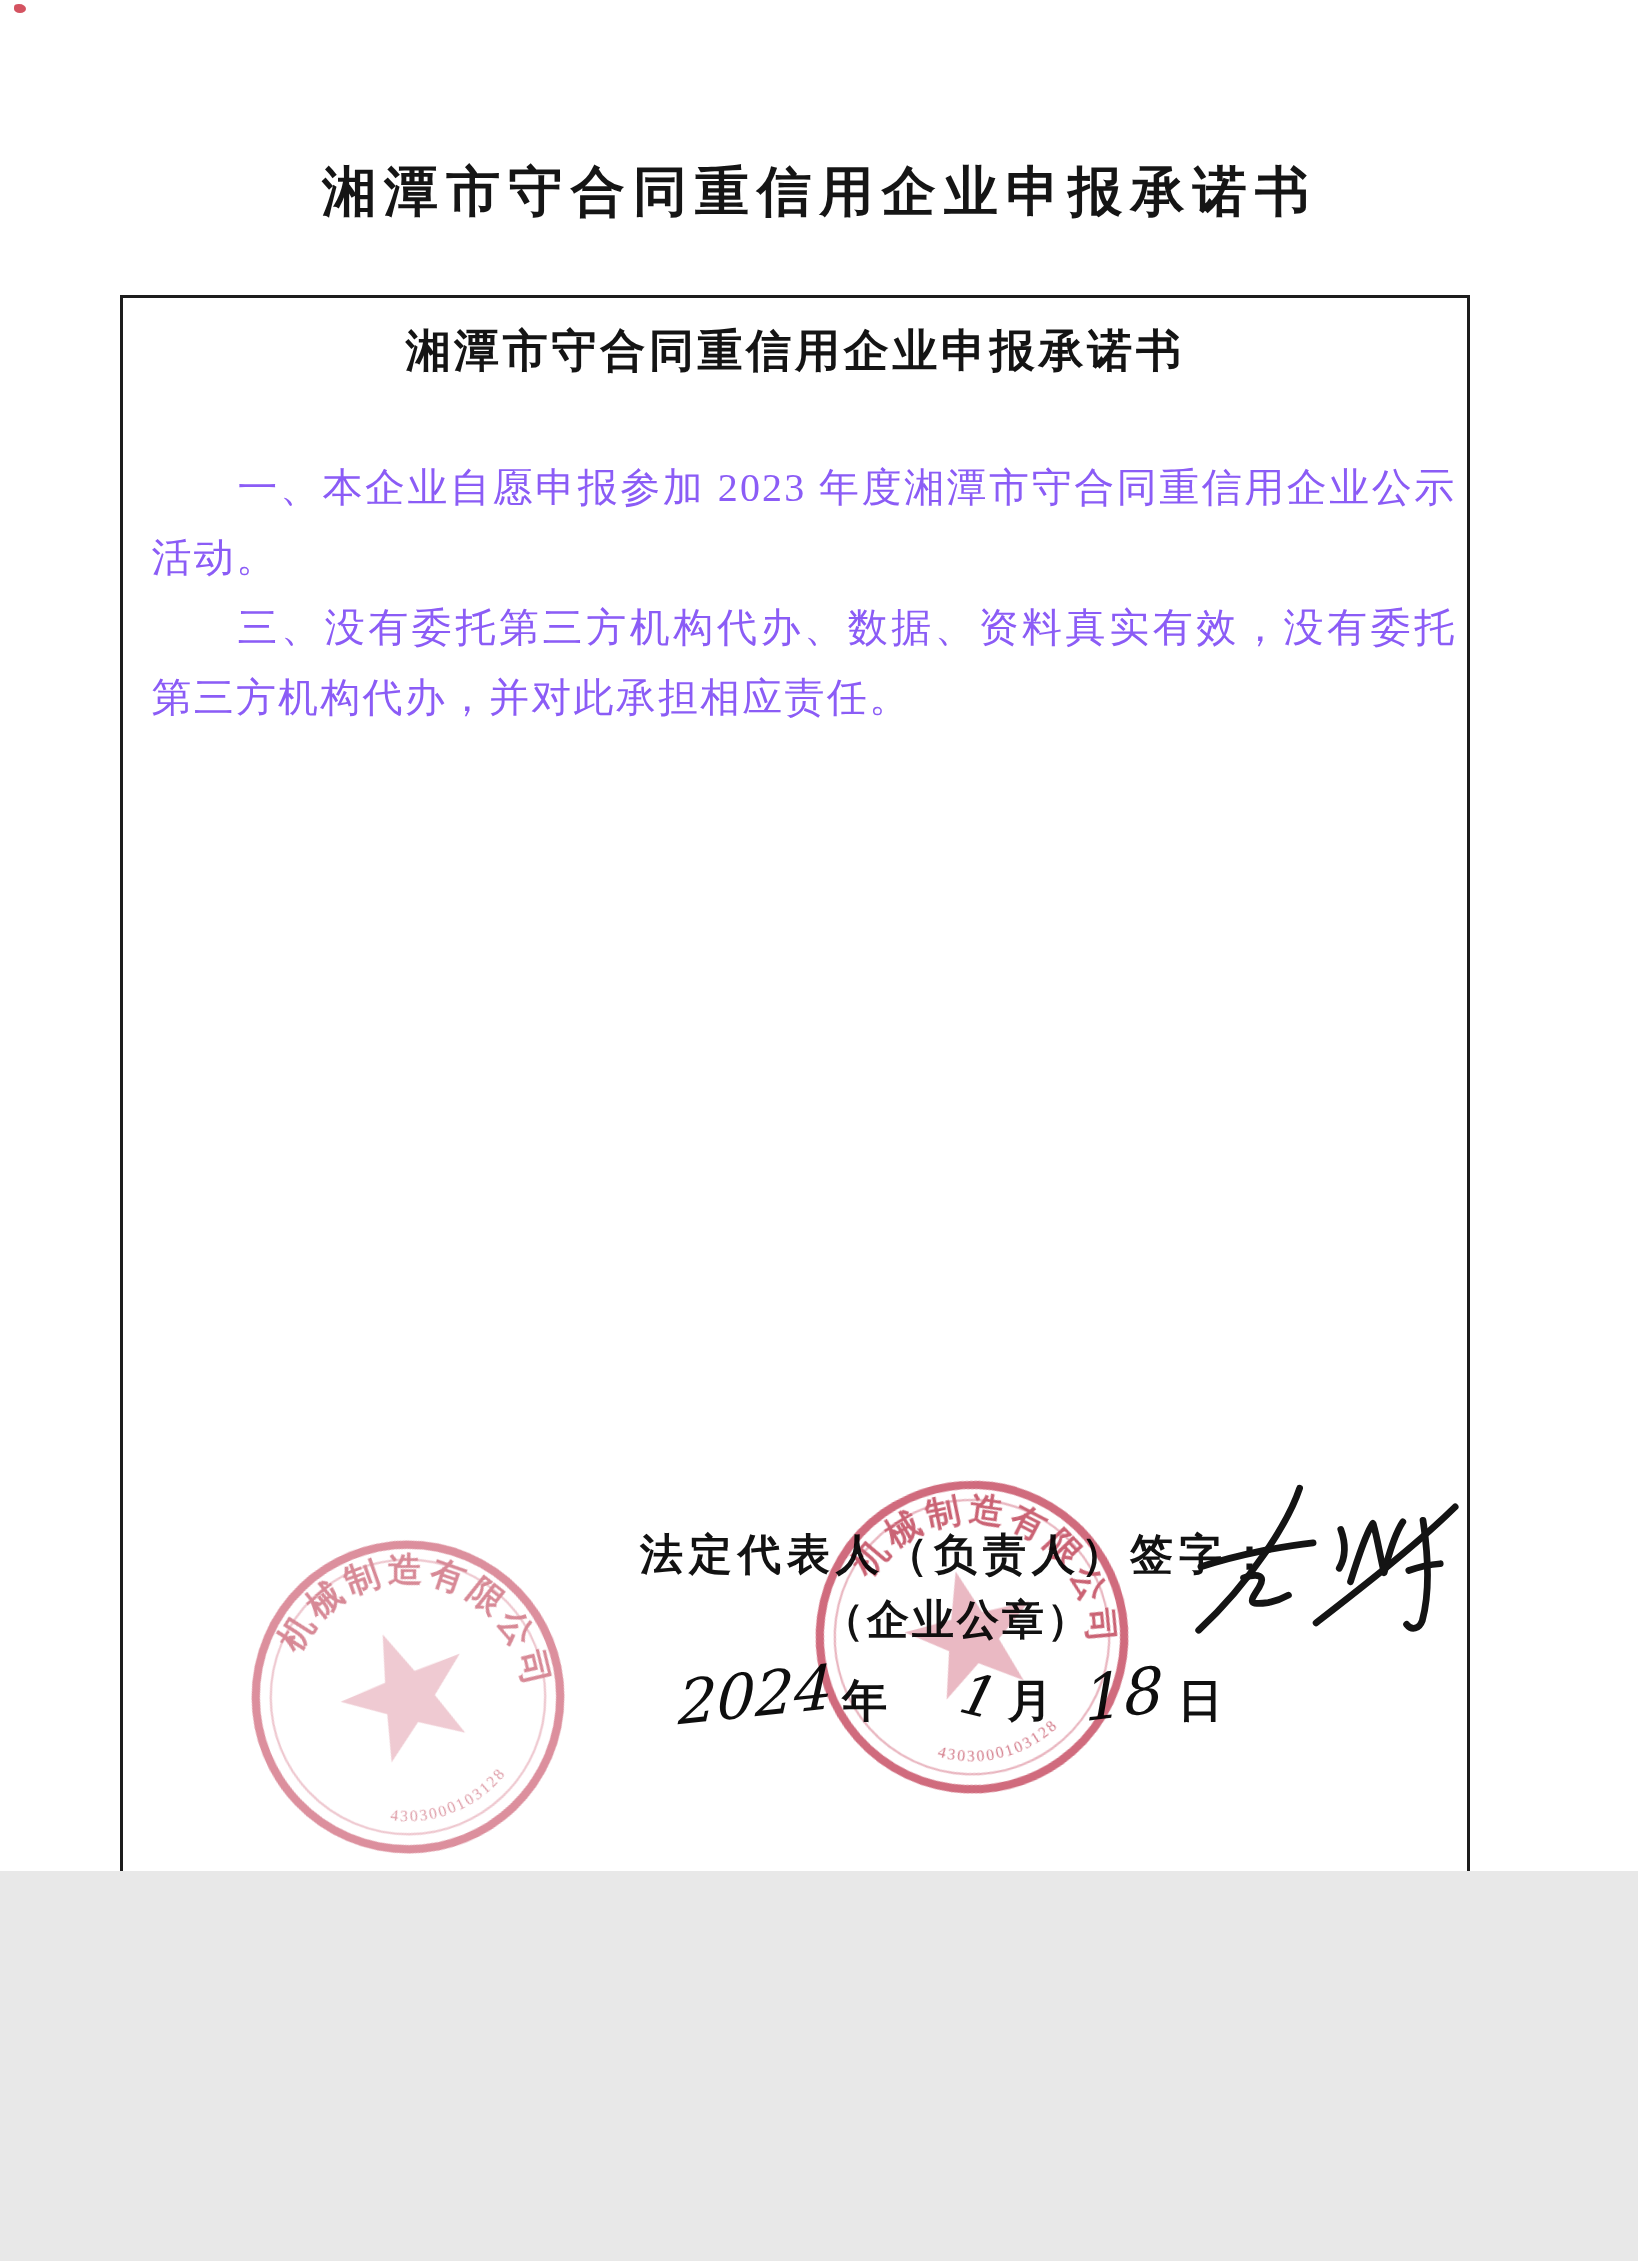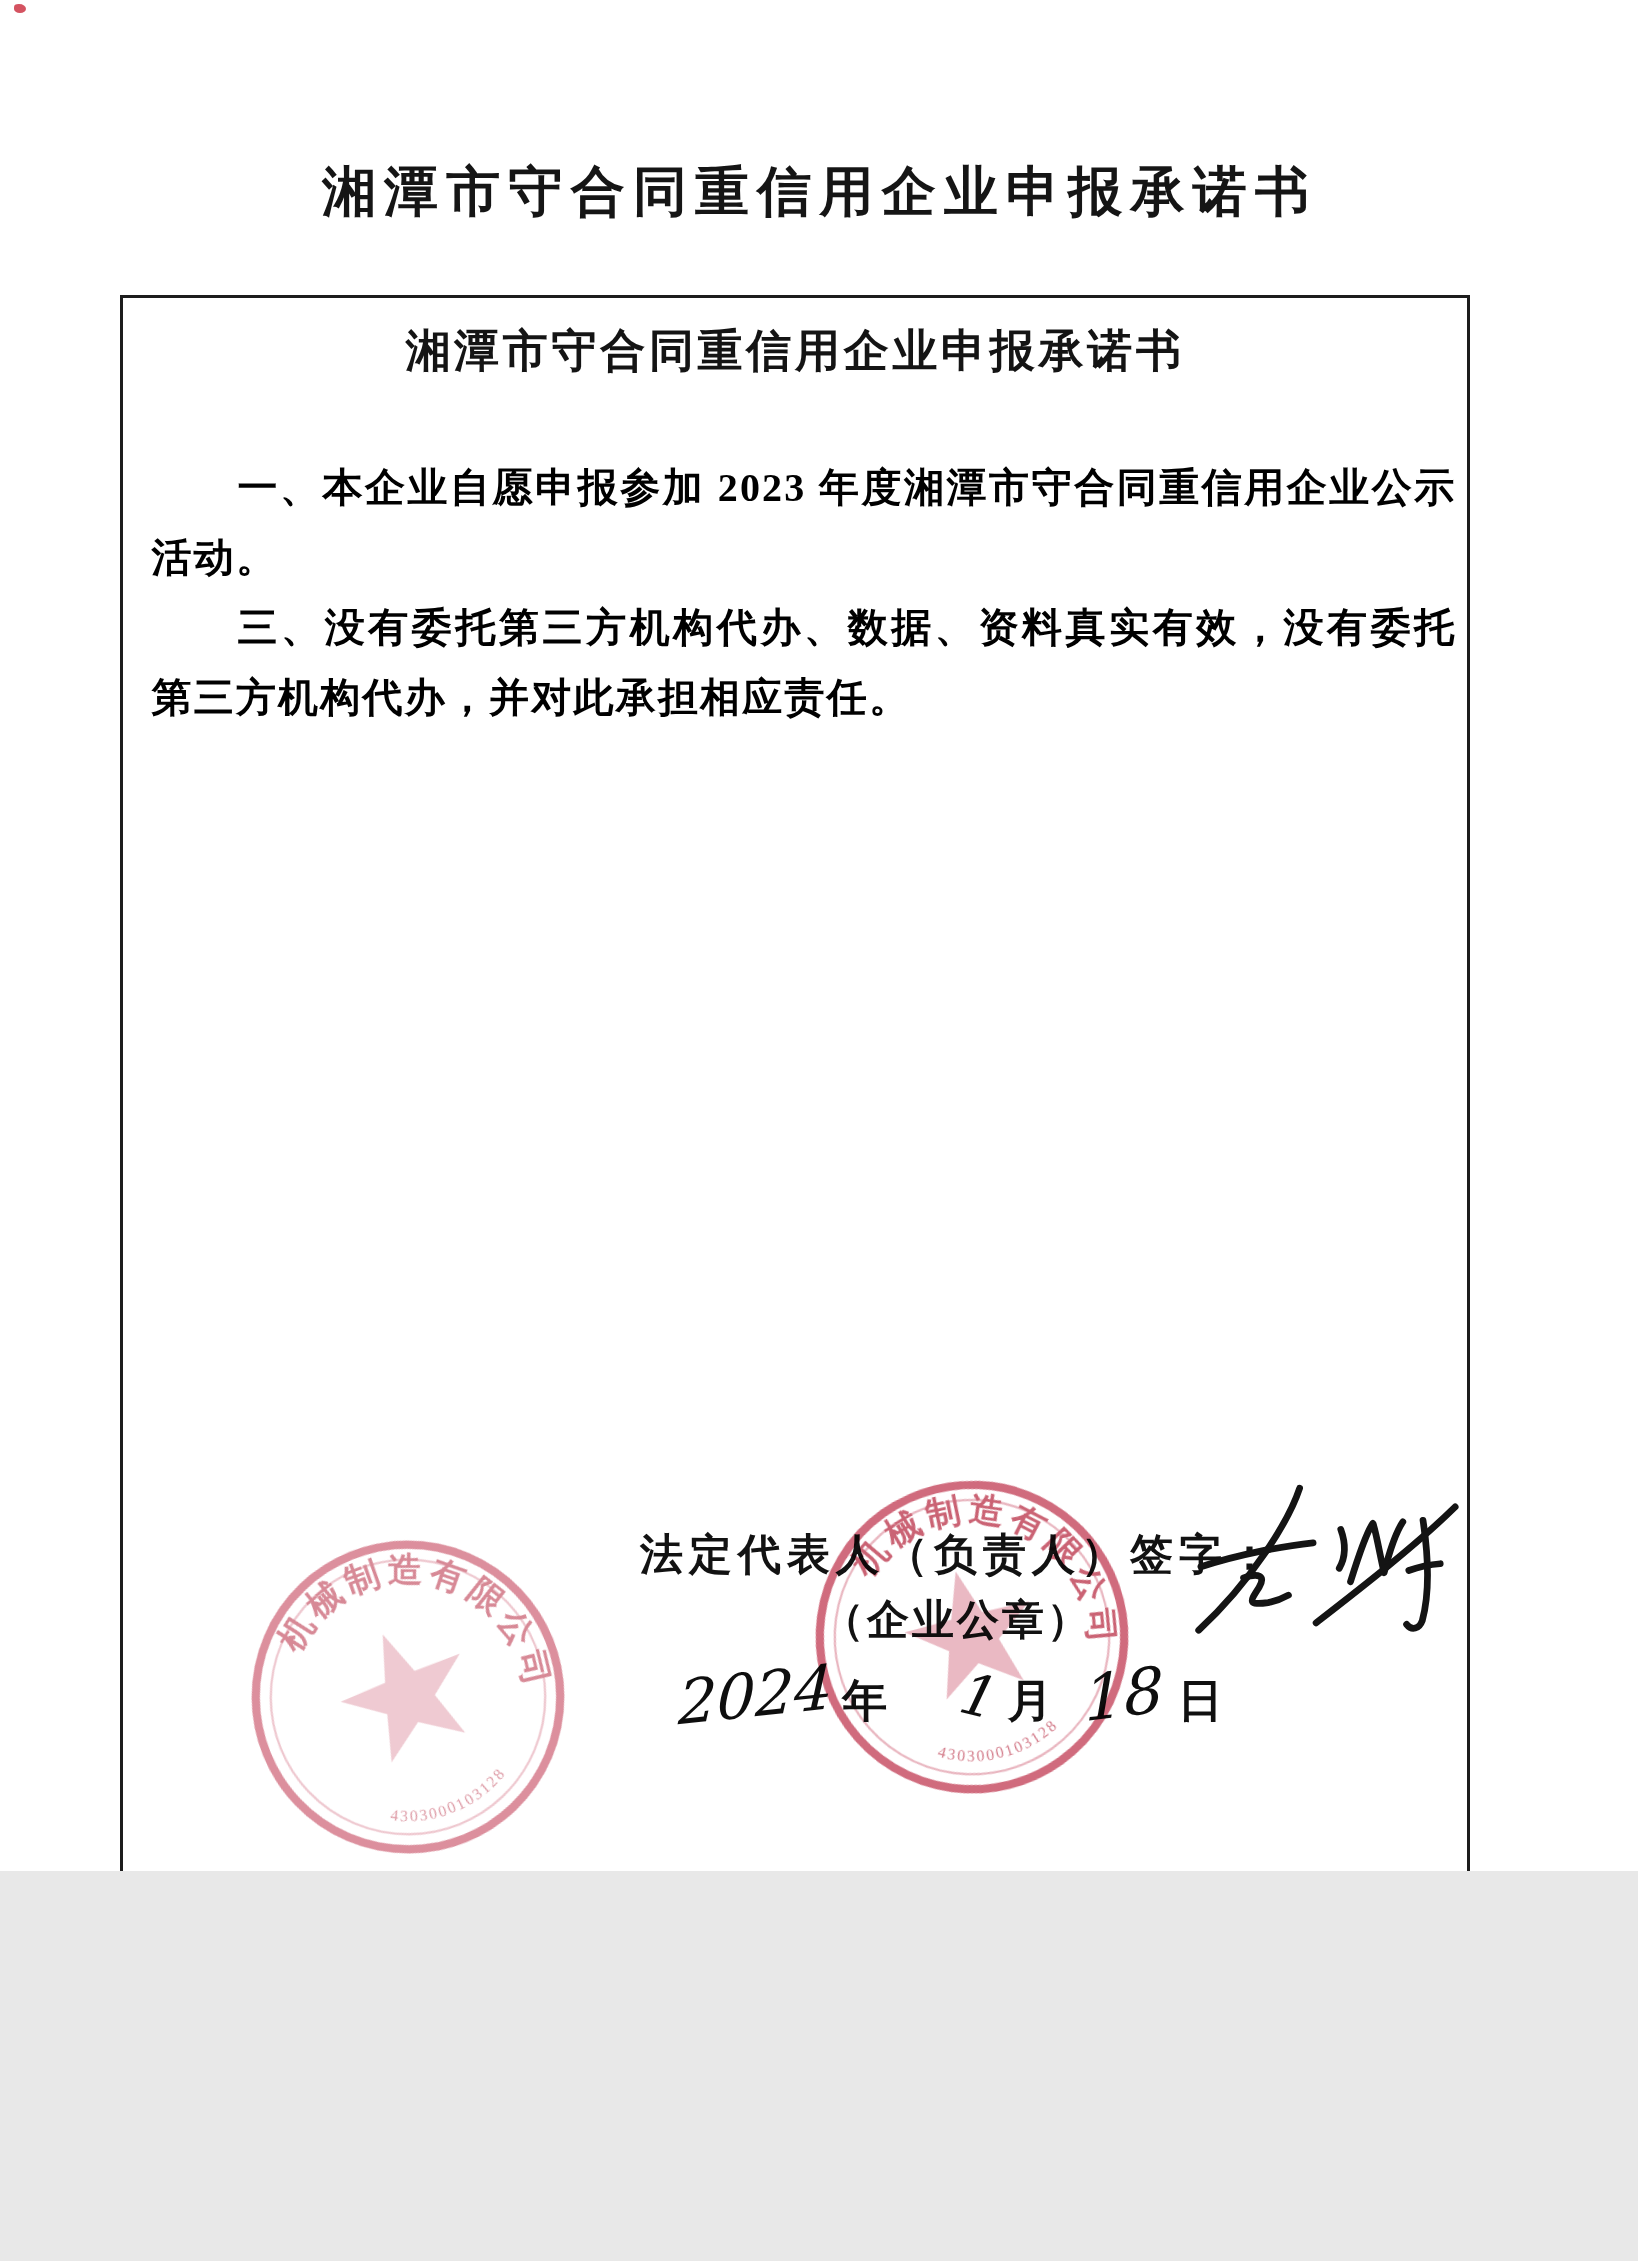--- a/index.html
+++ b/index.html
@@ -26,23 +26,23 @@
   .inner-title {
     margin-top: 22.5px;
     text-align: center;
     font-size: 45px; font-weight: 700; letter-spacing: 3.7px;
     color: #141414;
   }
   .doc-body {
     margin-top: 72px;
     padding: 0 10.5px 0 28.5px;
     font-size: 40px; line-height: 70px; letter-spacing: 2.2px;
-    font-weight: 700;
+    font-weight: 400;
     text-align: justify;
-    color: #000000;
+    color: #8b5cf6;
   }
   .doc-body p { text-indent: 2.15em; }
   .sig-label {
     position: absolute; left: 640px; top: 1526px;
     font-size: 43px; font-weight: 700; letter-spacing: 6px; color: #121212;
     z-index: 3;
   }
   .seal-note {
     position: absolute; left: 822px; top: 1592px;
     font-size: 42px; font-weight: 700; letter-spacing: 3px; color: #121212;

